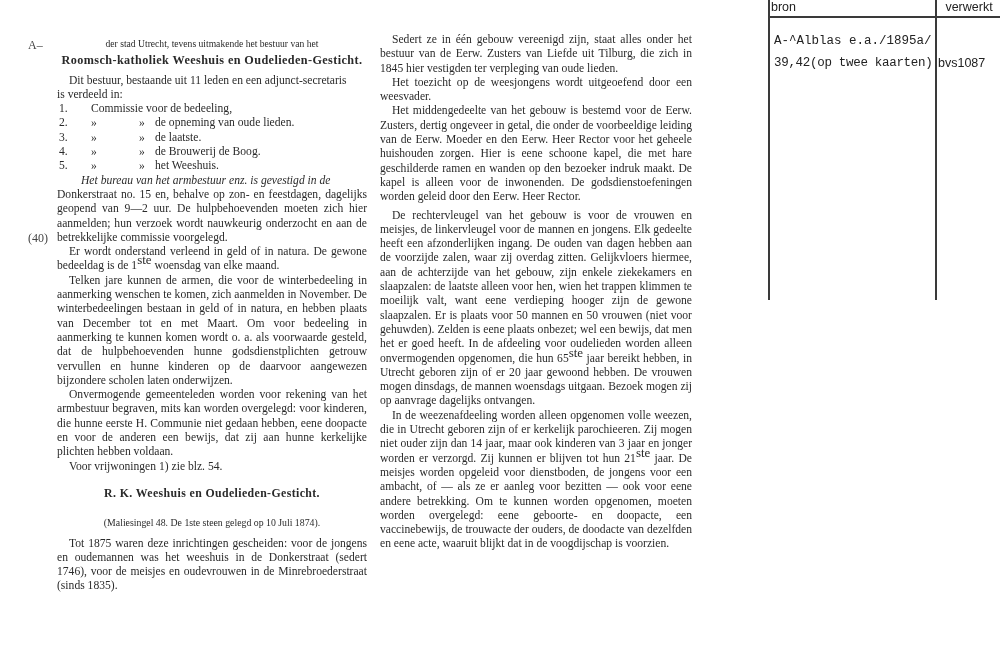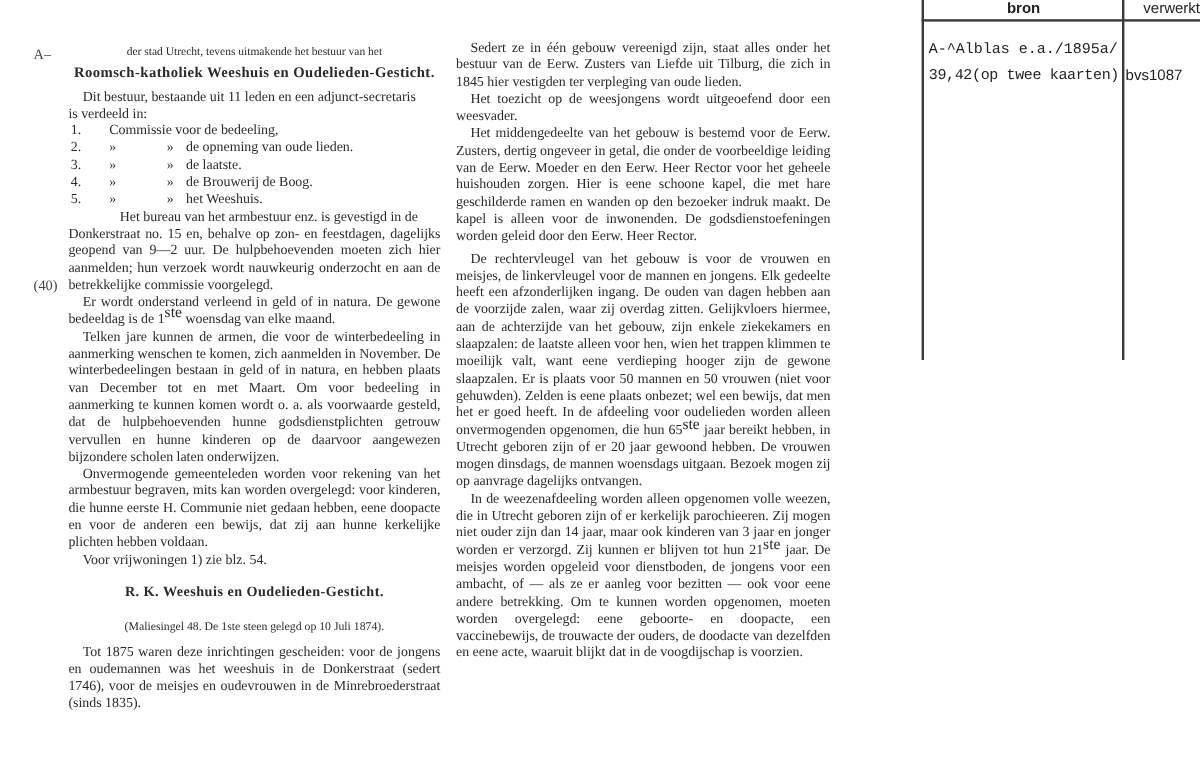--- a/index.html
+++ b/index.html
@@ -64,21 +64,21 @@
       <span>de Brouwerij de Boog.</span>
     </div>
     <div class="list-row">
       <span class="num">5.</span>
       <span class="q1">»</span>
       <span class="q2">»</span>
       <span>het Weeshuis.</span>
     </div>
   </div>
 
-  <p class="ind" style="text-indent:24px; text-align:center; white-space:nowrap;">Het bureau van het armbestuur enz. is gevestigd in de</p>
+  <p class="ind" style="text-indent:24px; text-align:left; white-space:nowrap;font-style:italic;">Het bureau van het armbestuur enz. is gevestigd in de</p>
   <p>Donkerstraat no. 15 en, behalve op zon- en feestdagen, dagelijks geopend van 9—2 uur. De hulpbehoevenden moeten zich hier aanmelden; hun verzoek wordt nauwkeurig onderzocht en aan de betrekkelijke commissie voorgelegd.</p>
   <p class="ind"><span>Er wordt onderstand verleend in geld of in natura. De gewone bedeeldag is de 1</span><sup>ste</sup><span> woensdag van elke maand.</span></p>
   <p class="ind">Telken jare kunnen de armen, die voor de winterbedeeling in aanmerking wenschen te komen, zich aanmelden in November. De winterbedeelingen bestaan in geld of in natura, en hebben plaats van December tot en met Maart. Om voor bedeeling in aanmerking te kunnen komen wordt o. a. als voorwaarde gesteld, dat de hulpbehoevenden hunne godsdienstplichten getrouw vervullen en hunne kinderen op de daarvoor aangewezen bijzondere scholen laten onderwijzen.</p>
   <p class="ind">Onvermogende gemeenteleden worden voor rekening van het armbestuur begraven, mits kan worden overgelegd: voor kinderen, die hunne eerste H. Communie niet gedaan hebben, eene doopacte en voor de anderen een bewijs, dat zij aan hunne kerkelijke plichten hebben voldaan.</p>
   <p class="ind">Voor vrijwoningen 1) zie blz. 54.</p>
   <div style="height:12px;"></div>
   <div class="hd-bold" style="font-size:11.8px;">R. K. Weeshuis en Oudelieden-Gesticht.</div>
   <div class="hd-small" style="margin-top:16px; font-size:9.8px;">(Maliesingel 48. De 1ste steen gelegd op 10 Juli 1874).</div>
   <div class="gap"></div>
   <p class="ind">Tot 1875 waren deze inrichtingen gescheiden: voor de jongens en oudemannen was het weeshuis in de Donkerstraat (sedert 1746), voor de meisjes en oudevrouwen in de Minrebroederstraat (sinds 1835).</p>
@@ -91,19 +91,19 @@
   <div style="height:4px;"></div>
   <p class="ind"><span>De rechtervleugel van het gebouw is voor de vrouwen en meisjes, de linkervleugel voor de mannen en jongens. Elk gedeelte heeft een afzonderlijken ingang. De ouden van dagen hebben aan de voorzijde zalen, waar zij overdag zitten. Gelijkvloers hiermee, aan de achterzijde van het gebouw, zijn enkele ziekekamers en slaapzalen: de laatste alleen voor hen, wien het trappen klimmen te moeilijk valt, want eene verdieping hooger zijn de gewone slaapzalen. Er is plaats voor 50 mannen en 50 vrouwen (niet voor gehuwden). Zelden is eene plaats onbezet; wel een bewijs, dat men het er goed heeft. In de afdeeling voor oudelieden worden alleen onvermogenden opgenomen, die hun 65</span><sup>ste</sup><span> jaar bereikt hebben, in Utrecht geboren zijn of er 20 jaar gewoond hebben. De vrouwen mogen dinsdags, de mannen woensdags uitgaan. Bezoek mogen zij op aanvrage dagelijks ontvangen.</span></p>
   <p class="ind"><span>In de weezenafdeeling worden alleen opgenomen volle weezen, die in Utrecht geboren zijn of er kerkelijk parochieeren. Zij mogen niet ouder zijn dan 14 jaar, maar ook kinderen van 3 jaar en jonger worden er verzorgd. Zij kunnen er blijven tot hun 21</span><sup>ste</sup><span> jaar. De meisjes worden opgeleid voor dienstboden, de jongens voor een ambacht, of — als ze er aanleg voor bezitten — ook voor eene andere betrekking. Om te kunnen worden opgenomen, moeten worden overgelegd: eene geboorte- en doopacte, een vaccinebewijs, de trouwacte der ouders, de doodacte van dezelfden en eene acte, waaruit blijkt dat in de voogdijschap is voorzien.</span></p>
 </div>
 
 <div>
   <div class="card-line-v" style="left:768px; top:0; height:300px;"></div>
   <div class="card-line-v" style="left:935px; top:0; height:300px;"></div>
   <div class="card-line-h" style="left:768px; top:16px; width:232px;"></div>
 
-  <div class="card-head" style="left:771px; width:164px; top:0px; text-align:center;font-weight:bold;">bron</div>
-  <div class="card-head" style="left:938px; width:62px; top:0px; text-align:right;">verwerkt</div>
+  <div class="card-head" style="left:771px; width:164px; top:0px; ">bron</div>
+  <div class="card-head" style="left:938px; width:62px; top:0px; text-align:center;">verwerkt</div>
 
   <div class="card-cell" style="left:774px; top:34px;">A-^Alblas e.a./1895a/</div>
   <div class="card-cell" style="left:774px; top:56px; letter-spacing:-0.3px;">39,42(op twee kaarten)</div>
   <div class="card-cell" style="left:938px; top:56px; font-family:'Liberation Sans','DejaVu Sans',sans-serif;">bvs1087</div>
 </div>
 
 </body></html>

